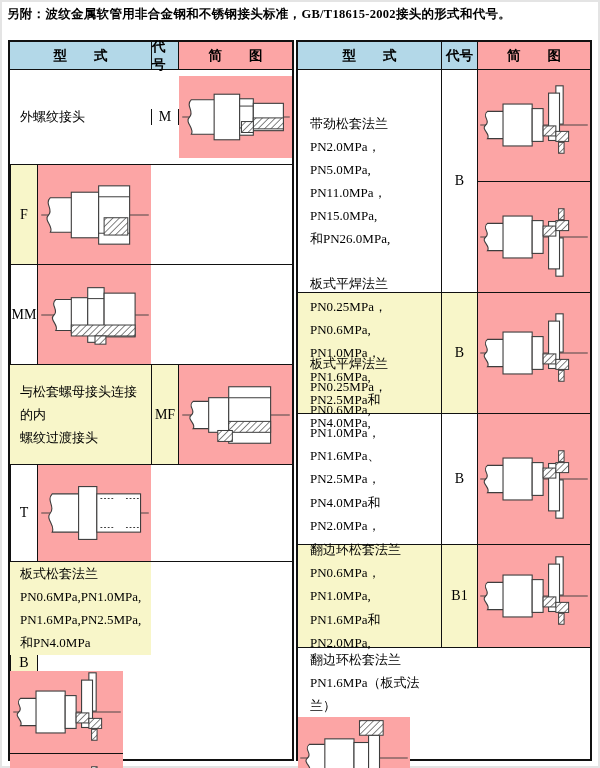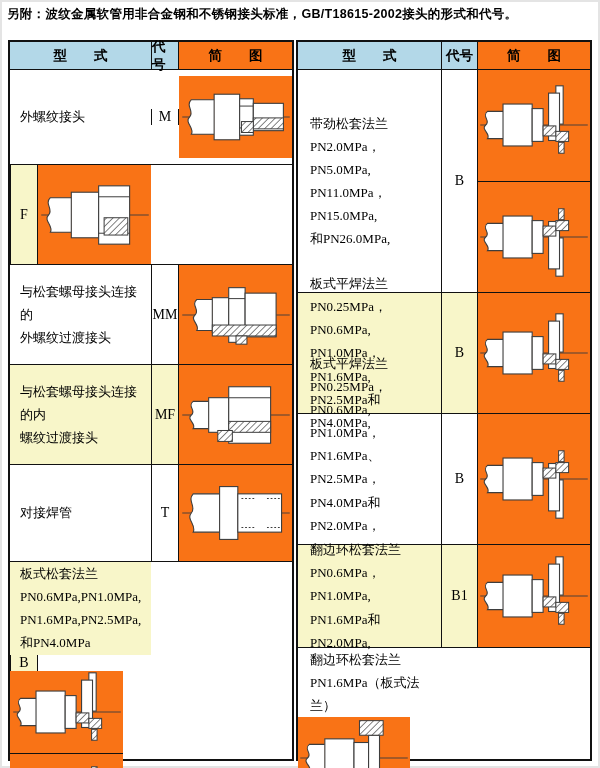--- a/index.html
+++ b/index.html
@@ -7,34 +7,34 @@
     position:relative;
     width:600px;height:768px;
     background:#ffffff;
     font-family:"Liberation Serif", serif;
     color:#000;
     box-shadow: inset 0 0 0 2px #e4e4e4;
     overflow:hidden;
   }
   .title{
     position:absolute;top:6px;left:7px;
-    font-family:Liberation Sans, sans-serif;
+    font-family:Liberation Serif, serif;
     font-weight:bold;font-size:12.5px;letter-spacing:0.3px;
     white-space:nowrap;
   }
   .tables{position:absolute;top:40px;left:8px;display:flex;gap:2px;border-radius:22px;}
   .tbl{border:2px solid #111;background:#fff;}
   .hdr,.row{display:flex;box-sizing:border-box;}
   .hdr{height:28px;background:#b3d8e8;border-bottom:1px solid #111;}
   .row{border-bottom:1px solid #111;}
   .row:last-child{border-bottom:none;flex-direction:column;}
   .cell{box-sizing:border-box;display:flex;align-items:center;}
   .c-type{padding-left:10px;padding-right:4px;}
   .c-code{border-left:1px solid #111;border-right:1px solid #111;justify-content:center;}
-  .c-diag{flex-direction:column;justify-content:stretch;align-items:stretch;padding:0;background:#f97316;}
+  .c-diag{flex-direction:column;justify-content:stretch;align-items:stretch;padding:0;background:#fca5a5;}
   .hdr .cell{justify-content:center;font-weight:bold;font-size:13.5px;padding:0;}
   .tbl-left .c-type{width:141px;}
   .tbl-left .c-code{width:28px;}
   .tbl-left .c-diag{width:113px;}
   .tbl-right .c-type{width:143px;padding-left:12px;}
   .tbl-right .c-code{width:37px;}
   .tbl-right .c-diag{width:112px;}
   .type-text{font-size:13px;line-height:1.78;white-space:pre-line;}
   .code-text{font-size:14px;}
   .hl{background:#f8f6c9;}
@@ -101,24 +101,20 @@
                 <rect x="34" y="20" width="30" height="50" fill="#fff" stroke="#3d3d3d" stroke-width="1.2"></rect>
                 <rect x="64" y="13" width="34" height="64" fill="#fff" stroke="#3d3d3d" stroke-width="1.2"></rect>
                 <line x1="64" y1="25" x2="98" y2="25" stroke="#3d3d3d" stroke-width="1.1"></line>
                 <line x1="64" y1="65" x2="98" y2="65" stroke="#3d3d3d" stroke-width="1.1"></line>
                 <rect x="70" y="48" width="26" height="19" fill="url(#hp1)" stroke="#3d3d3d" stroke-width="1.1"></rect>
               </svg>
             </div>
           </div>
         </div>
         <div class="row" style="height: 100px;">
-          <div class="cell c-type">
-            <div class="type-text">与松套螺母接头连接的
-外螺纹过渡接头</div>
-          </div>
           <div class="cell c-code">
             <span class="code-text">MM</span>
           </div>
           <div class="cell c-diag">
             <div class="sub">
               <svg width="110" height="82" viewBox="0 0 120 90">
                 <defs>
                   <pattern id="hp2" width="5" height="5" patternUnits="userSpaceOnUse" patternTransform="rotate(45)">
                     <rect width="5" height="5" fill="#fff"></rect>
                     <line x1="0" y1="0" x2="0" y2="5" stroke="#555" stroke-width="1.6"></line>
@@ -160,23 +156,20 @@
                 <rect x="52" y="14" width="46" height="62" fill="#fff" stroke="#3d3d3d" stroke-width="1.2"></rect>
                 <line x1="52" y1="26" x2="98" y2="26" stroke="#3d3d3d" stroke-width="1.1"></line>
                 <line x1="52" y1="62" x2="98" y2="62" stroke="#3d3d3d" stroke-width="1.1"></line>
                 <rect x="52" y="52" width="46" height="12" fill="url(#hp3)" stroke="#3d3d3d" stroke-width="1.1"></rect>
                 <rect x="40" y="62" width="16" height="12" fill="url(#hp3)" stroke="#3d3d3d" stroke-width="1.1"></rect>
               </svg>
             </div>
           </div>
         </div>
         <div class="row" style="height: 97px;">
-          <div class="cell c-type">
-            <div class="type-text">对接焊管</div>
-          </div>
           <div class="cell c-code">
             <span class="code-text">T</span>
           </div>
           <div class="cell c-diag">
             <div class="sub">
               <svg width="110" height="82" viewBox="0 0 120 90">
                 <defs>
                   <pattern id="hp4" width="5" height="5" patternUnits="userSpaceOnUse" patternTransform="rotate(45)">
                     <rect width="5" height="5" fill="#fff"></rect>
                     <line x1="0" y1="0" x2="0" y2="5" stroke="#555" stroke-width="1.6"></line>

